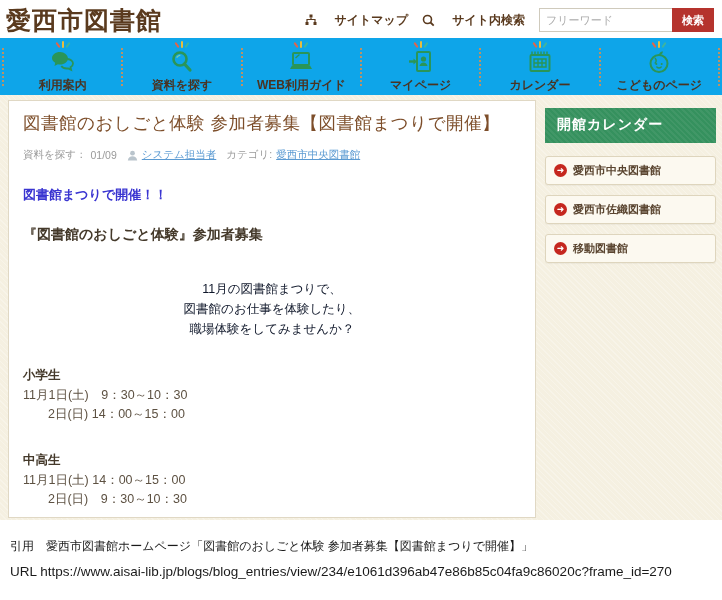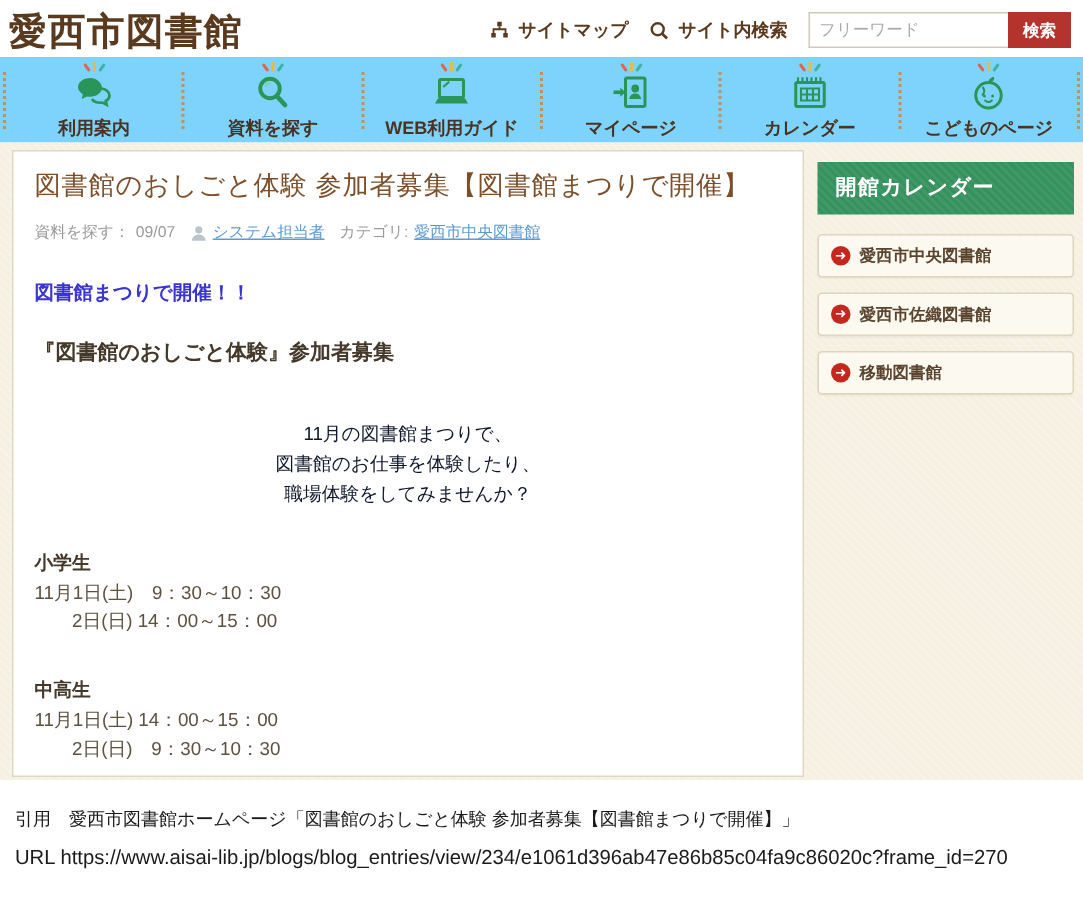--- a/index.html
+++ b/index.html
@@ -27,21 +27,21 @@
   }
   .header-right {
     margin-left: auto;
     display: flex;
     align-items: center;
     gap: 14px;
   }
   .header-link {
     display: flex;
     align-items: center;
-    gap: 6px;
+    gap: 17px;
     font-size: 12px;
     font-weight: bold;
     color: #5a3a1e;
     cursor: pointer;
     white-space: nowrap;
   }
   .search-box { display: flex; align-items: center; }
   .search-input {
     width: 133px;
     height: 24px;
@@ -64,21 +64,21 @@
     font-weight: bold;
     cursor: pointer;
     font-family: inherit;
   }
 
   
   .nav {
     height: 57px;
     display: flex;
     align-items: stretch;
-    background: #7dd3fc;
+    background: #0ea5e9;
     padding: 0 2px;
   }
   .nav-divider {
     width: 0;
     border-left: 2px dotted #bb9264;
     height: 38px;
     align-self: center;
   }
   .nav-item {
     flex: 1;
@@ -390,21 +390,21 @@
   <span class="nav-divider"></span>
 </div>
 
 <div class="main-wrap">
 
   <div class="card">
     <div class="page-title">図書館のおしごと体験 参加者募集【図書館まつりで開催】</div>
 
     <div class="meta">
       <span>資料を探す：</span>
-        <span>09/07</span>
+        <span>01/09</span>
       <span style="margin-left:6px;">
         <svg width="11" height="11" viewBox="0 0 11 11">
             <circle cx="5.5" cy="3.2" r="2.4" fill="#b9c4cc"></circle>
             <path d="M0.8 10.5c0.5-2.8 2.3-4.2 4.7-4.2s4.2 1.4 4.7 4.2z" fill="#b9c4cc"></path>
           </svg>
       </span>
       <a>システム担当者</a>
       <span class="cat">カテゴリ:</span>
         <a>愛西市中央図書館</a>
     </div>

